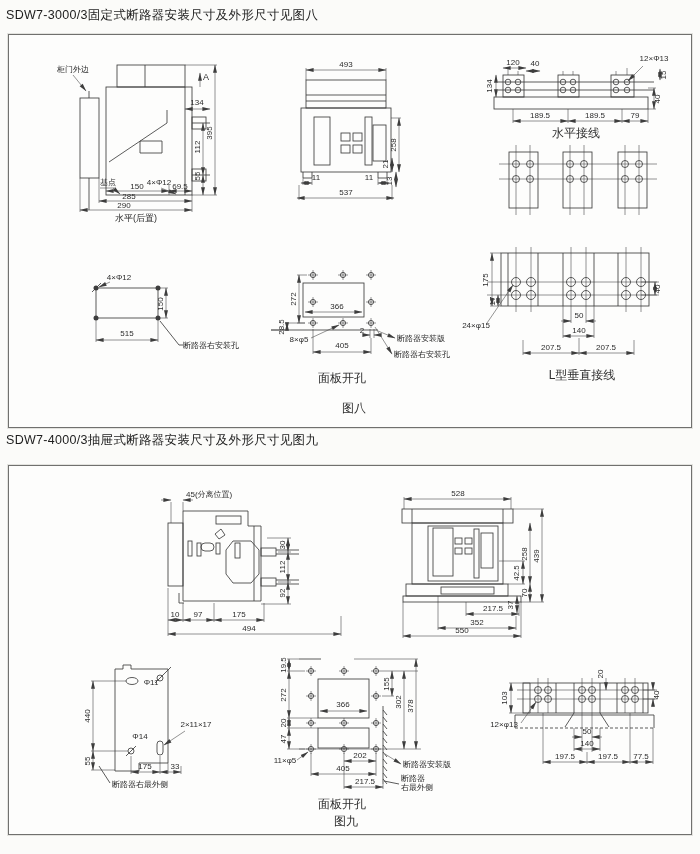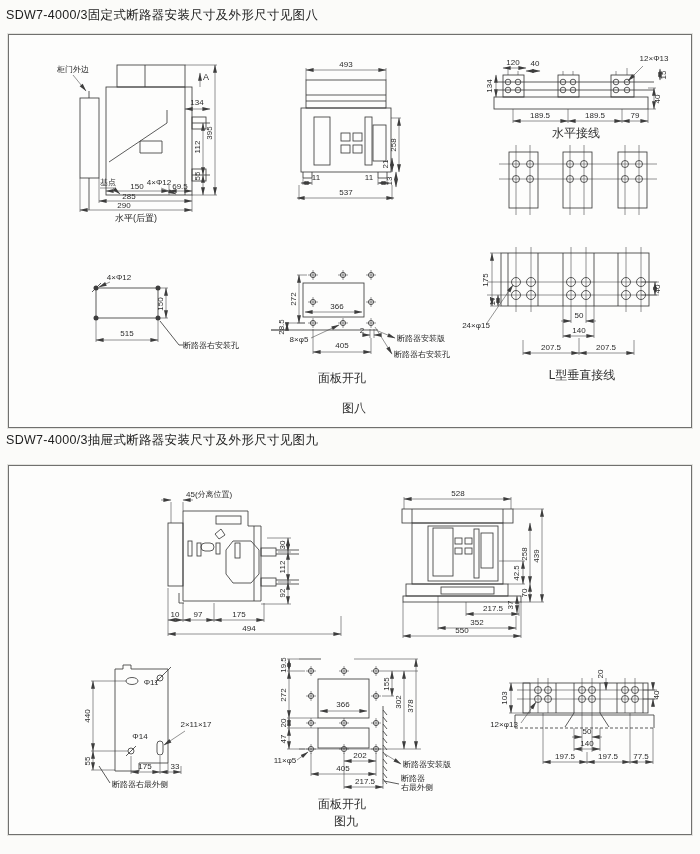--- a/index.html
+++ b/index.html
@@ -18,21 +18,21 @@
   #svg8 .dim{marker-start:url(#ar8);marker-end:url(#ar8);}
   #svg9 .dim{marker-start:url(#ar9);marker-end:url(#ar9);}
   #svg8 .dima,#svg8 .ldr{marker-end:url(#ar8);}
   #svg9 .dima,#svg9 .ldr{marker-end:url(#ar9);}
   .hole{fill:#3d3d3d;stroke:none;}
   text{fill:#2c2c2c;font-family:"Liberation Sans",sans-serif;}
 </style>
 </head>
 <body>
 
-<div class="page-title" id="t8">SDW7-4000/3固定式断路器安装尺寸及外形尺寸见图八</div>
+<div class="page-title" id="t8">SDW7-3000/3固定式断路器安装尺寸及外形尺寸见图八</div>
 
 <div class="panel" id="p8">
 <svg id="svg8" width="682" height="392" viewBox="0 0 682 392">
   <defs>
     <marker id="ar8" markerUnits="userSpaceOnUse" markerWidth="9" markerHeight="9" viewBox="0 0 10 10" refX="9" refY="5" orient="auto-start-reverse">
       <path d="M0.5,2.8 L9.5,5 L0.5,7.2 Z" fill="#3d3d3d"></path>
     </marker>
   </defs>
 
   <g>

